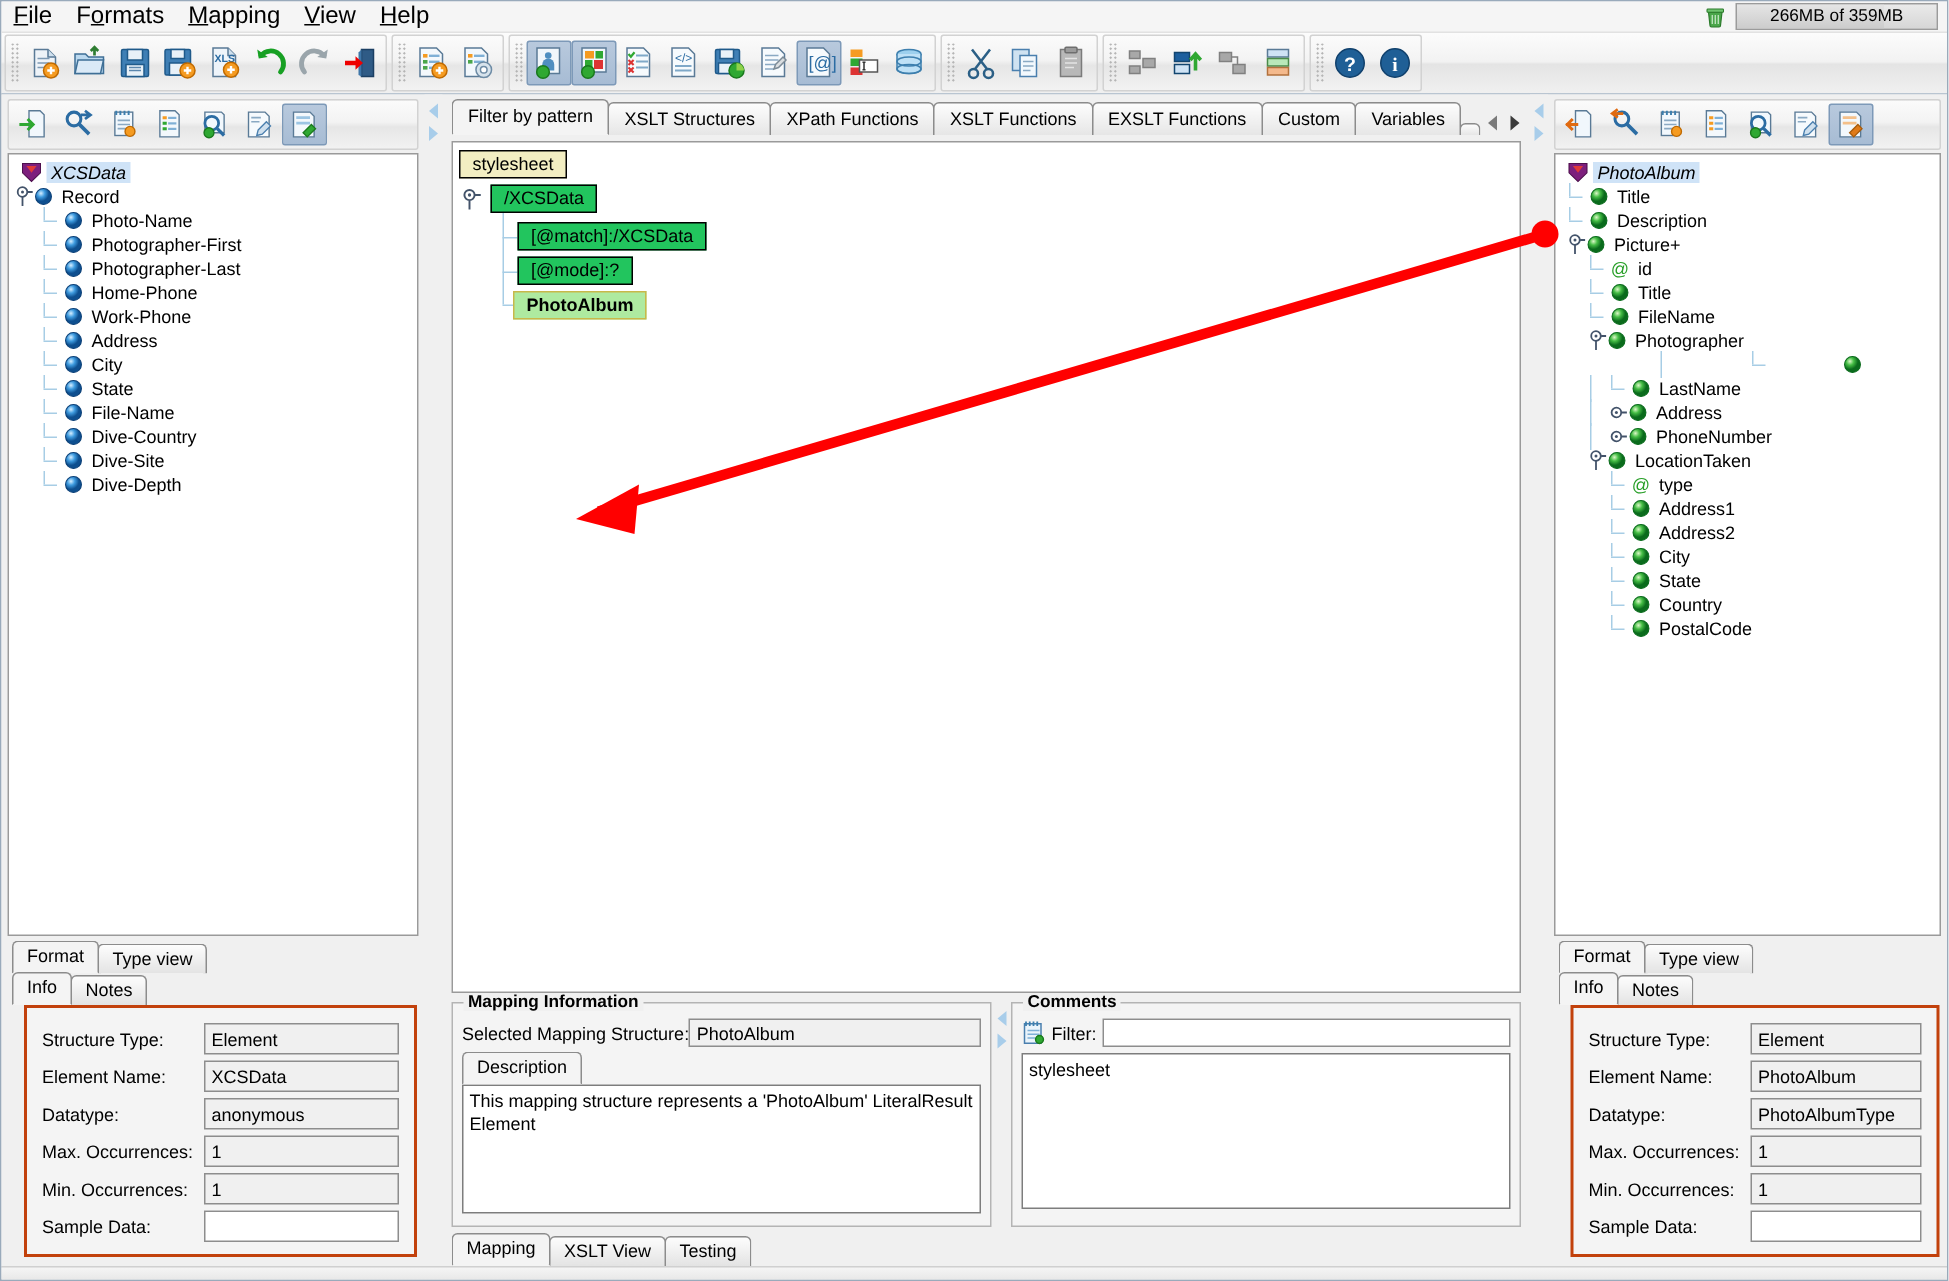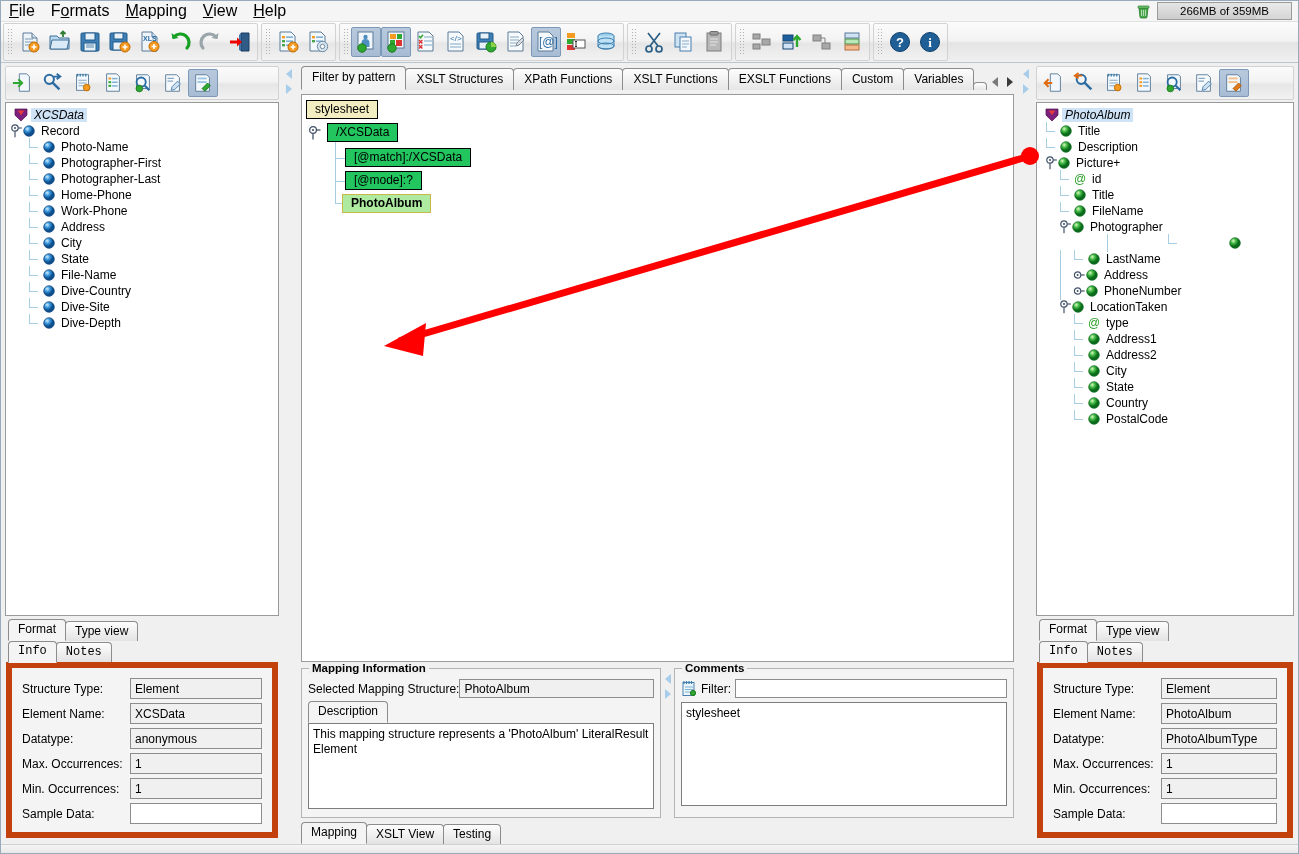--- a/index.html
+++ b/index.html
@@ -247,28 +247,27 @@
     position: relative;
     white-space: nowrap;
   }
   .tab.sel {
     background: #f4f4f4;
     z-index: 3;
     padding-bottom: 4px;
     border-bottom: 1px solid #f4f4f4;
   }
   .info-tabs {
-    display: flex; align-items: center; height: 21px; padding-left: 7px;
+    display: flex; align-items: flex-end; height: 21px; padding-left: 7px;
     flex: 0 0 auto;
-    font-family: Liberation Mono, monospace;
   }
   .info-box {
-    border: 6px solid #c2410c;
+    border: 2px solid #c2410c;
     background: #f4f4f4;
-    margin: 0 5px 6px 5px;
+    margin: 0 5px 6px 15px;
     padding: 8px 10px 6px 10px;
     flex: 0 0 auto;
   }
   .fld-row {
     display: flex; align-items: center;
     height: 25px;
   }
   .fld-lbl { width: 108px; font-size: 12px; }
   .fld-in {
     flex: 1 1 auto;

